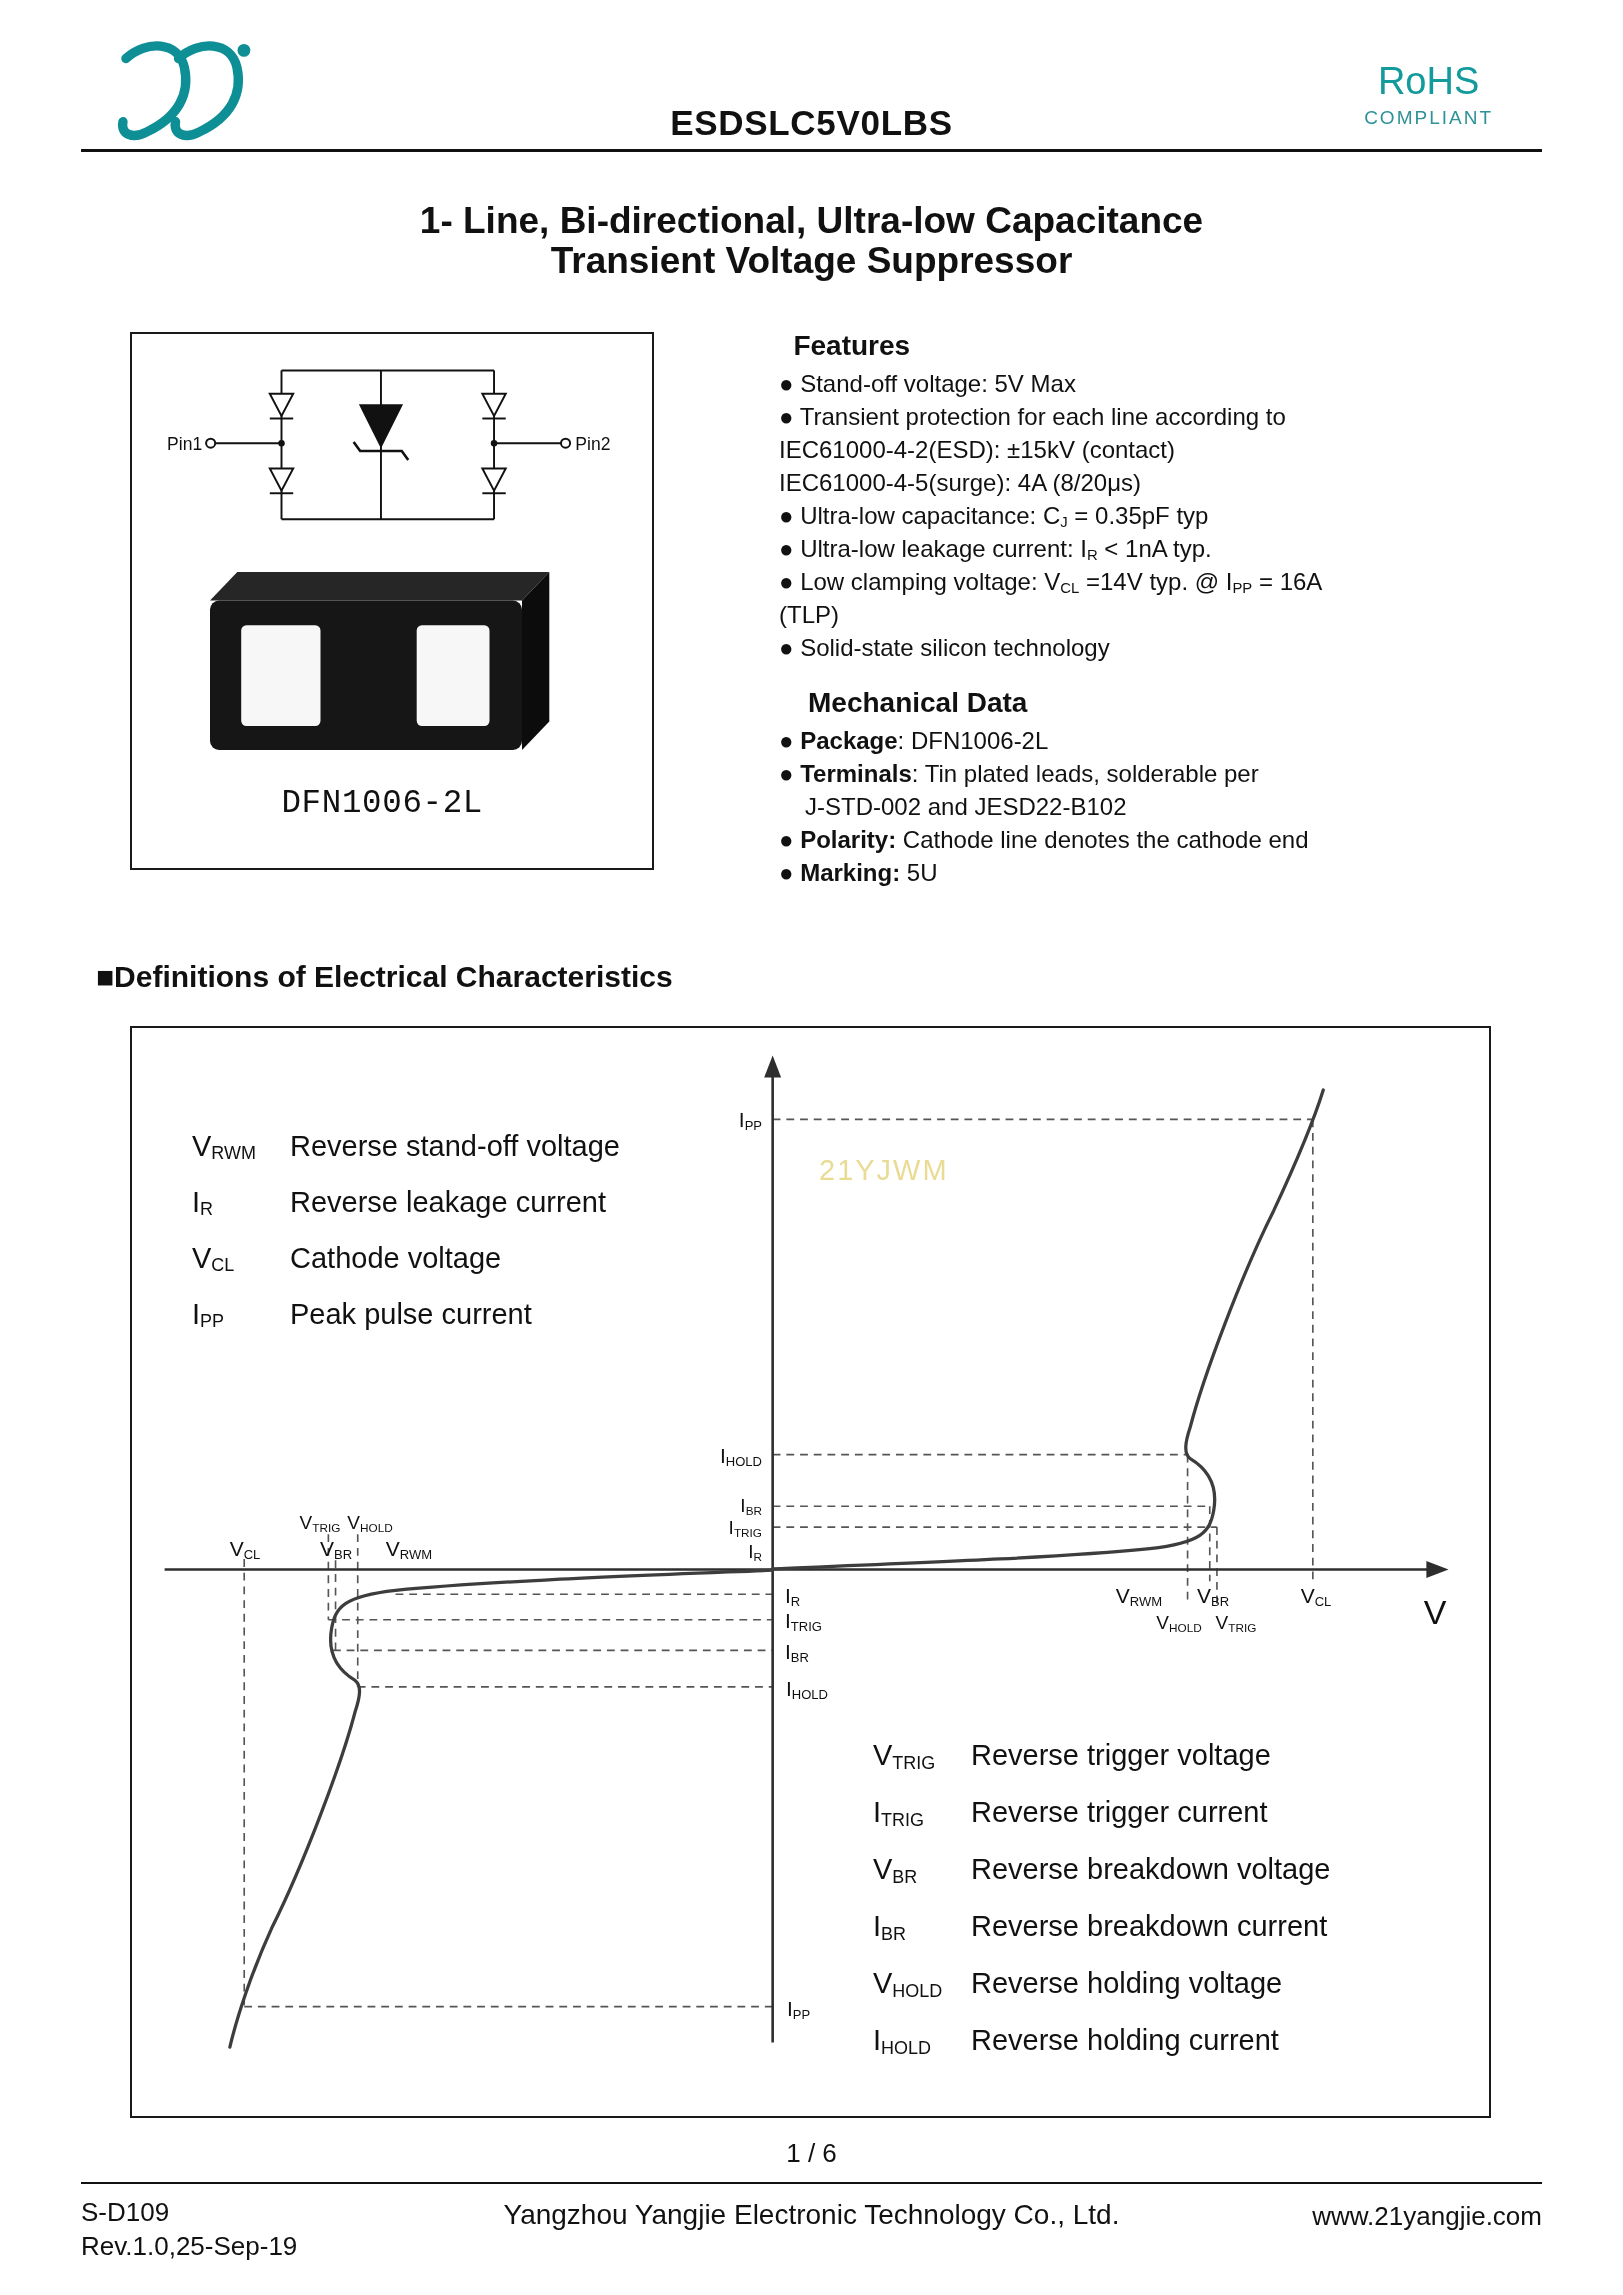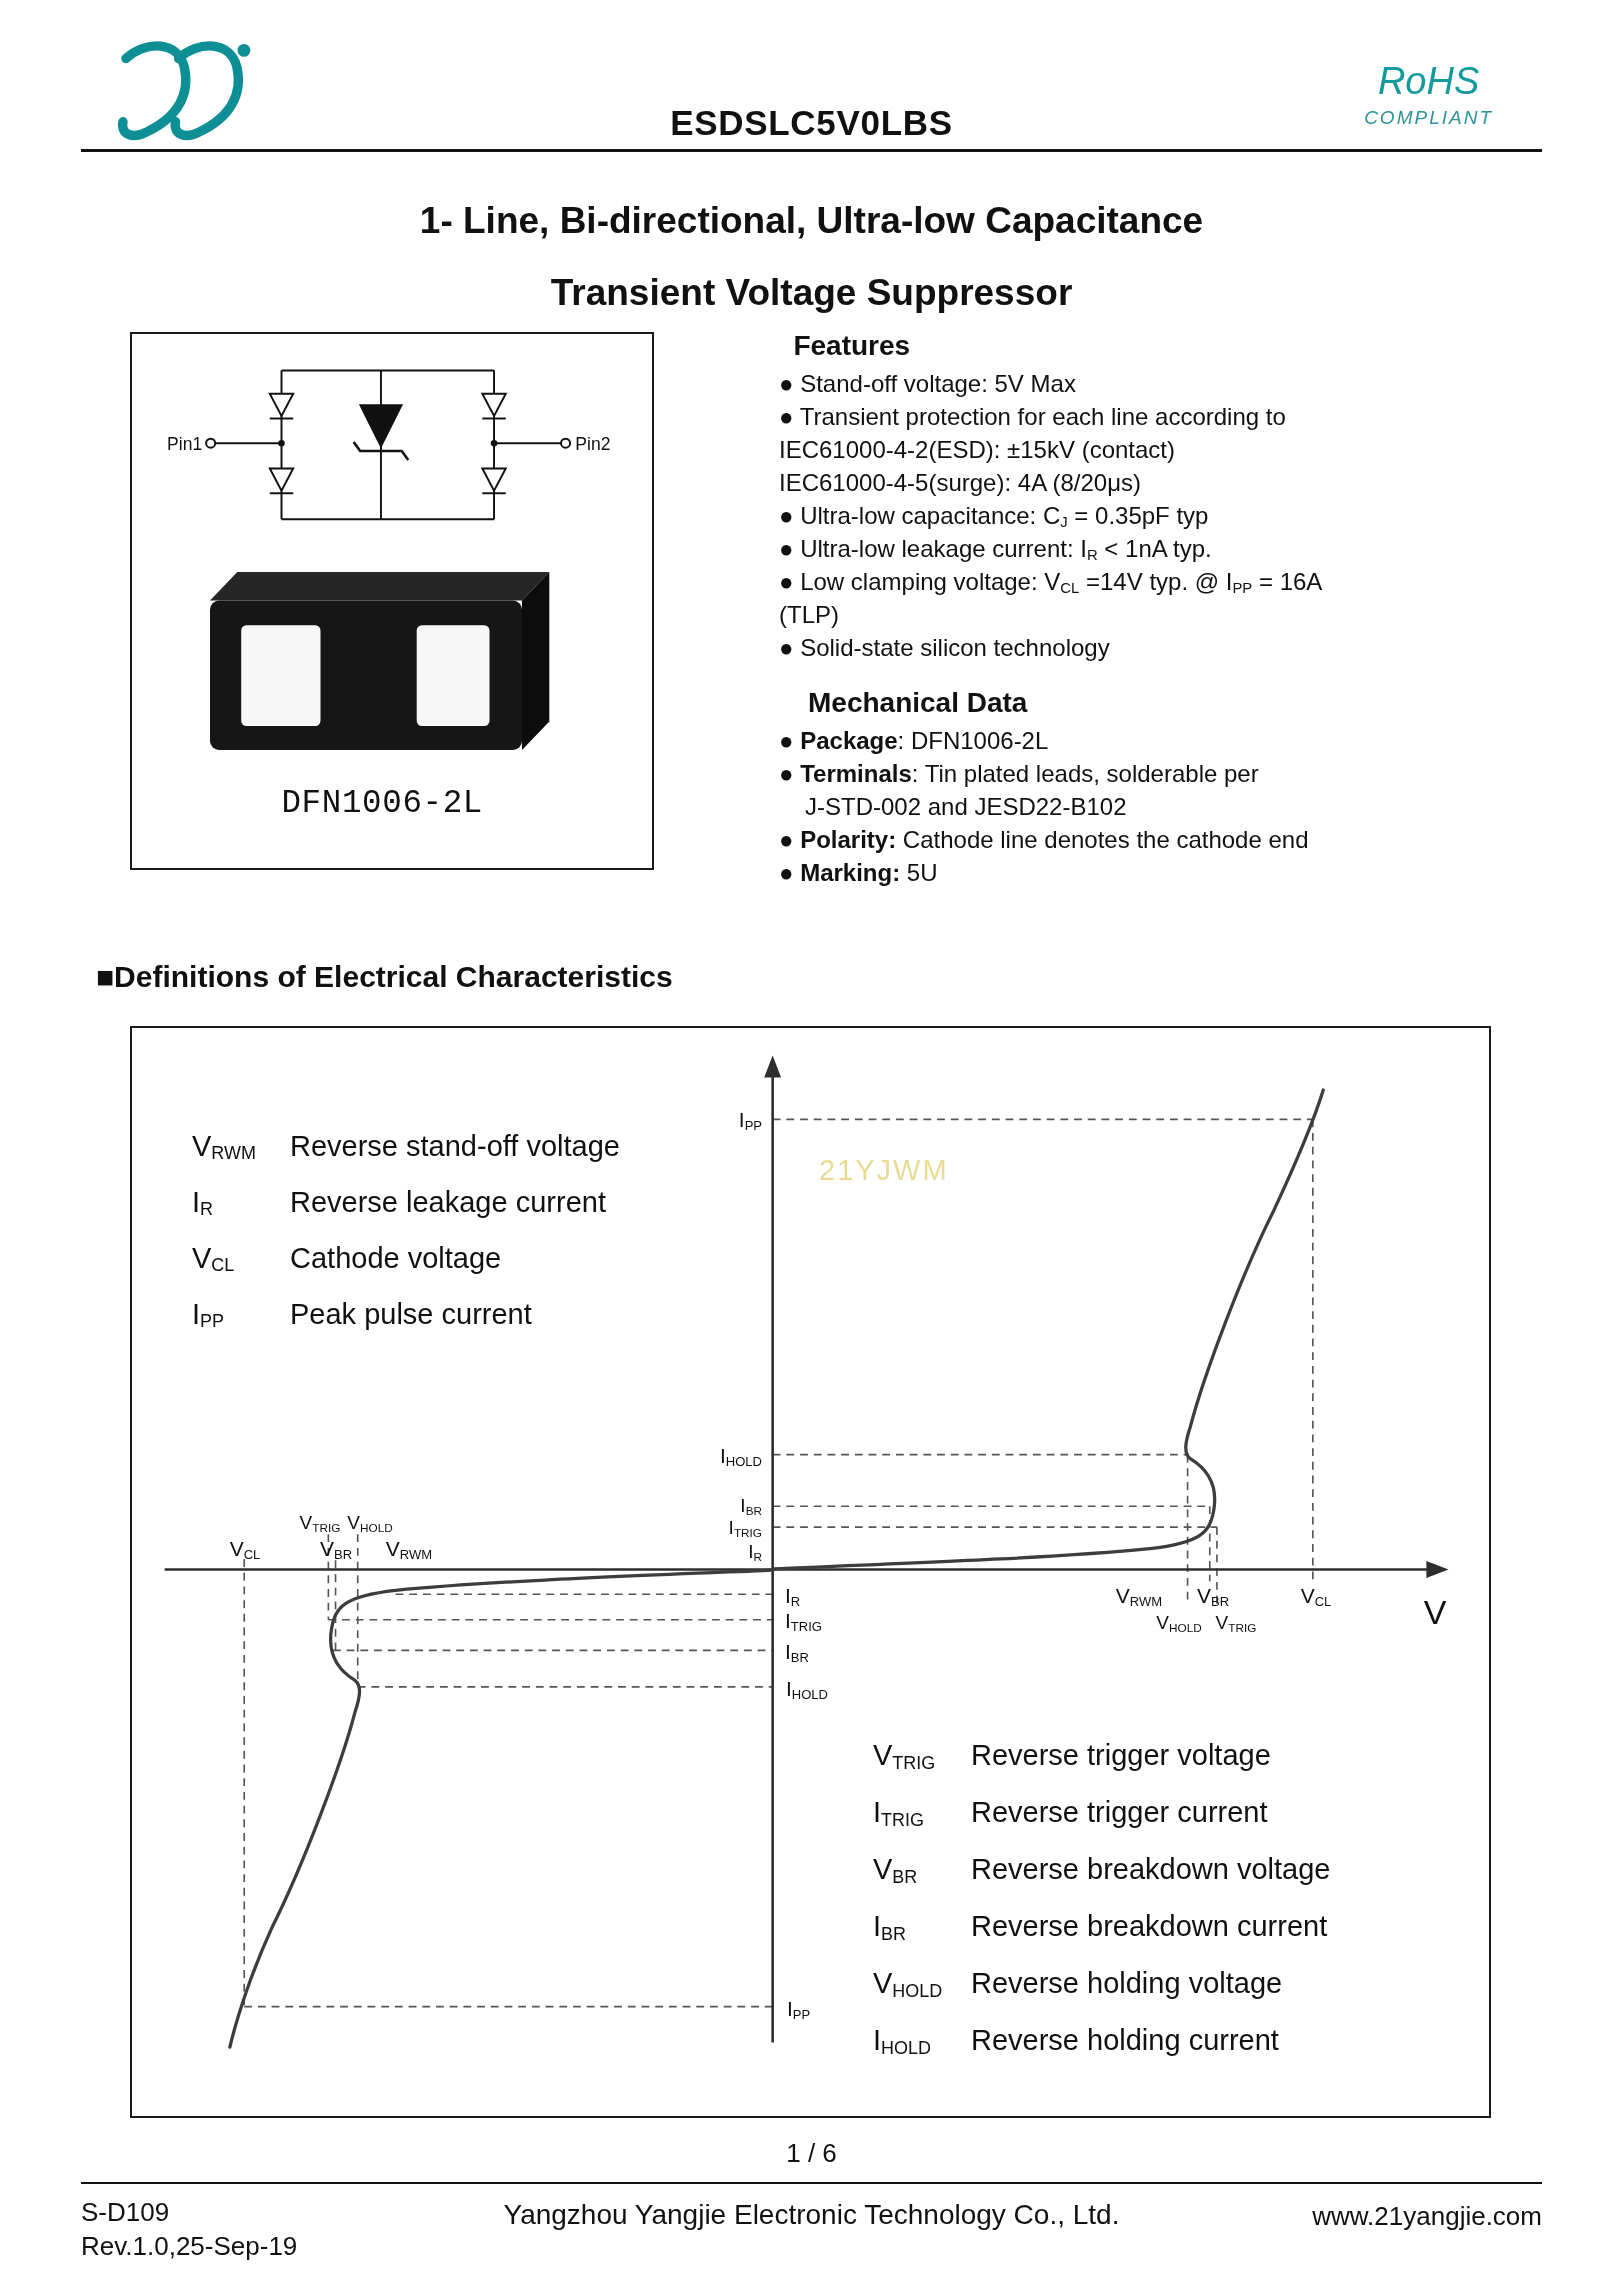--- a/index.html
+++ b/index.html
@@ -14,29 +14,29 @@
     color: #111;
     overflow: hidden;
   }
   sub { font-size: 0.62em; line-height: 0; position: relative; top: 0.22em; vertical-align: baseline; }
   b { font-weight: bold; }
 
   
   .logo { position: absolute; left: 90px; top: 34px; }
   .part-number { position: absolute; left: 0; top: 103px; width: 100%; text-align: center;
                  font-size: 35px; font-weight: bold; letter-spacing: 0.7px; }
-  .rohs-box { position: absolute; right: 130px; top: 60px; text-align: center; color: #129a9c; font-style: italic; }
+  .rohs-box { position: absolute; right: 130px; top: 60px; text-align: center; color: #129a9c; }
   .rohs-main { font-size: 38px; font-weight: 500; }
   .rohs-sub { font-size: 19px; letter-spacing: 2px; margin-top: 3.9px; color: #2d9396; }
   .header-rule { position: absolute; left: 81px; top: 149px; width: 1461px; height: 2.6px; background: #111; }
 
   
   .title-line { position: absolute; left: 0; width: 100%; text-align: center; font-size: 37px; font-weight: bold; }
   .title-1 { top: 200px; }
-  .title-2 { top: 272px; }
+  .title-2 { top: 240px; }
 
   
   .package-panel { position: absolute; left: 130px; top: 332px; width: 524px; height: 538px;
                    border: 2px solid #1a1a1a; }
   .package-panel svg { position: absolute; inset: 0; }
 
   
   .features-col { position: absolute; left: 779px; top: 330px; width: 772px; }
   .sec-heading { font-size: 28px; font-weight: bold; margin: 0 0 5.2px 14.4px; }
   .mech-heading { margin-top: 23px; margin-left: 29px; }

